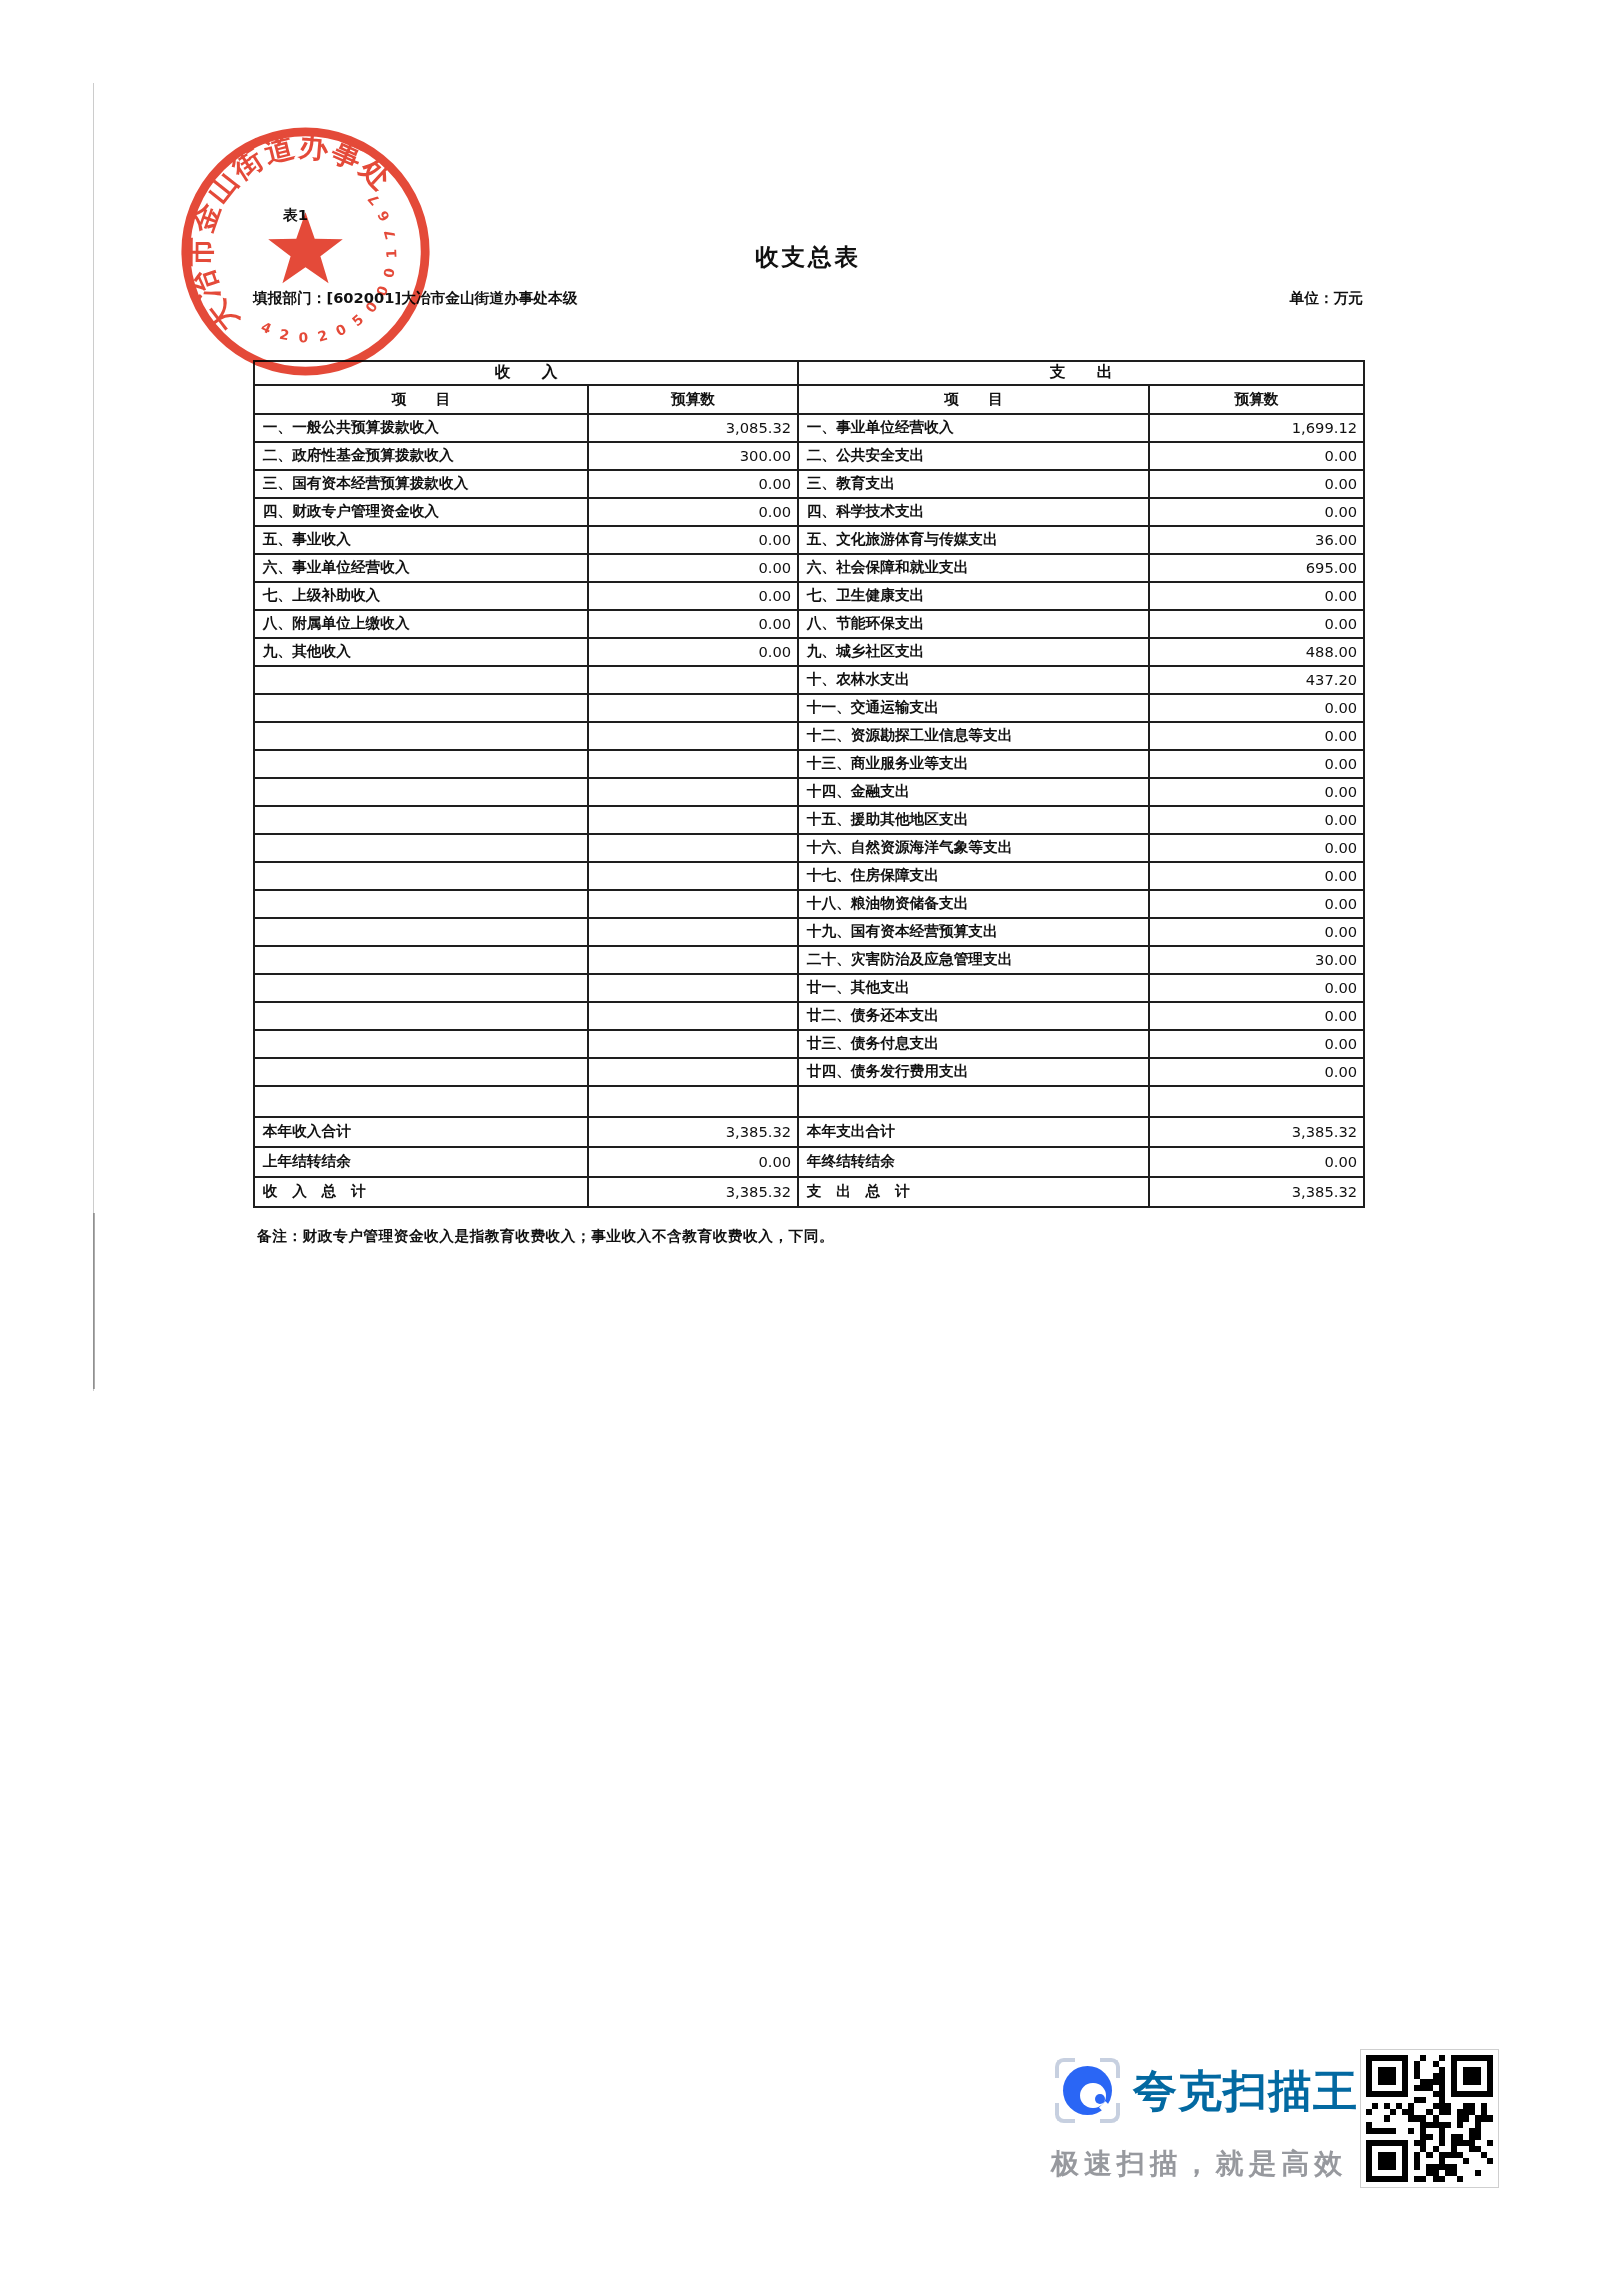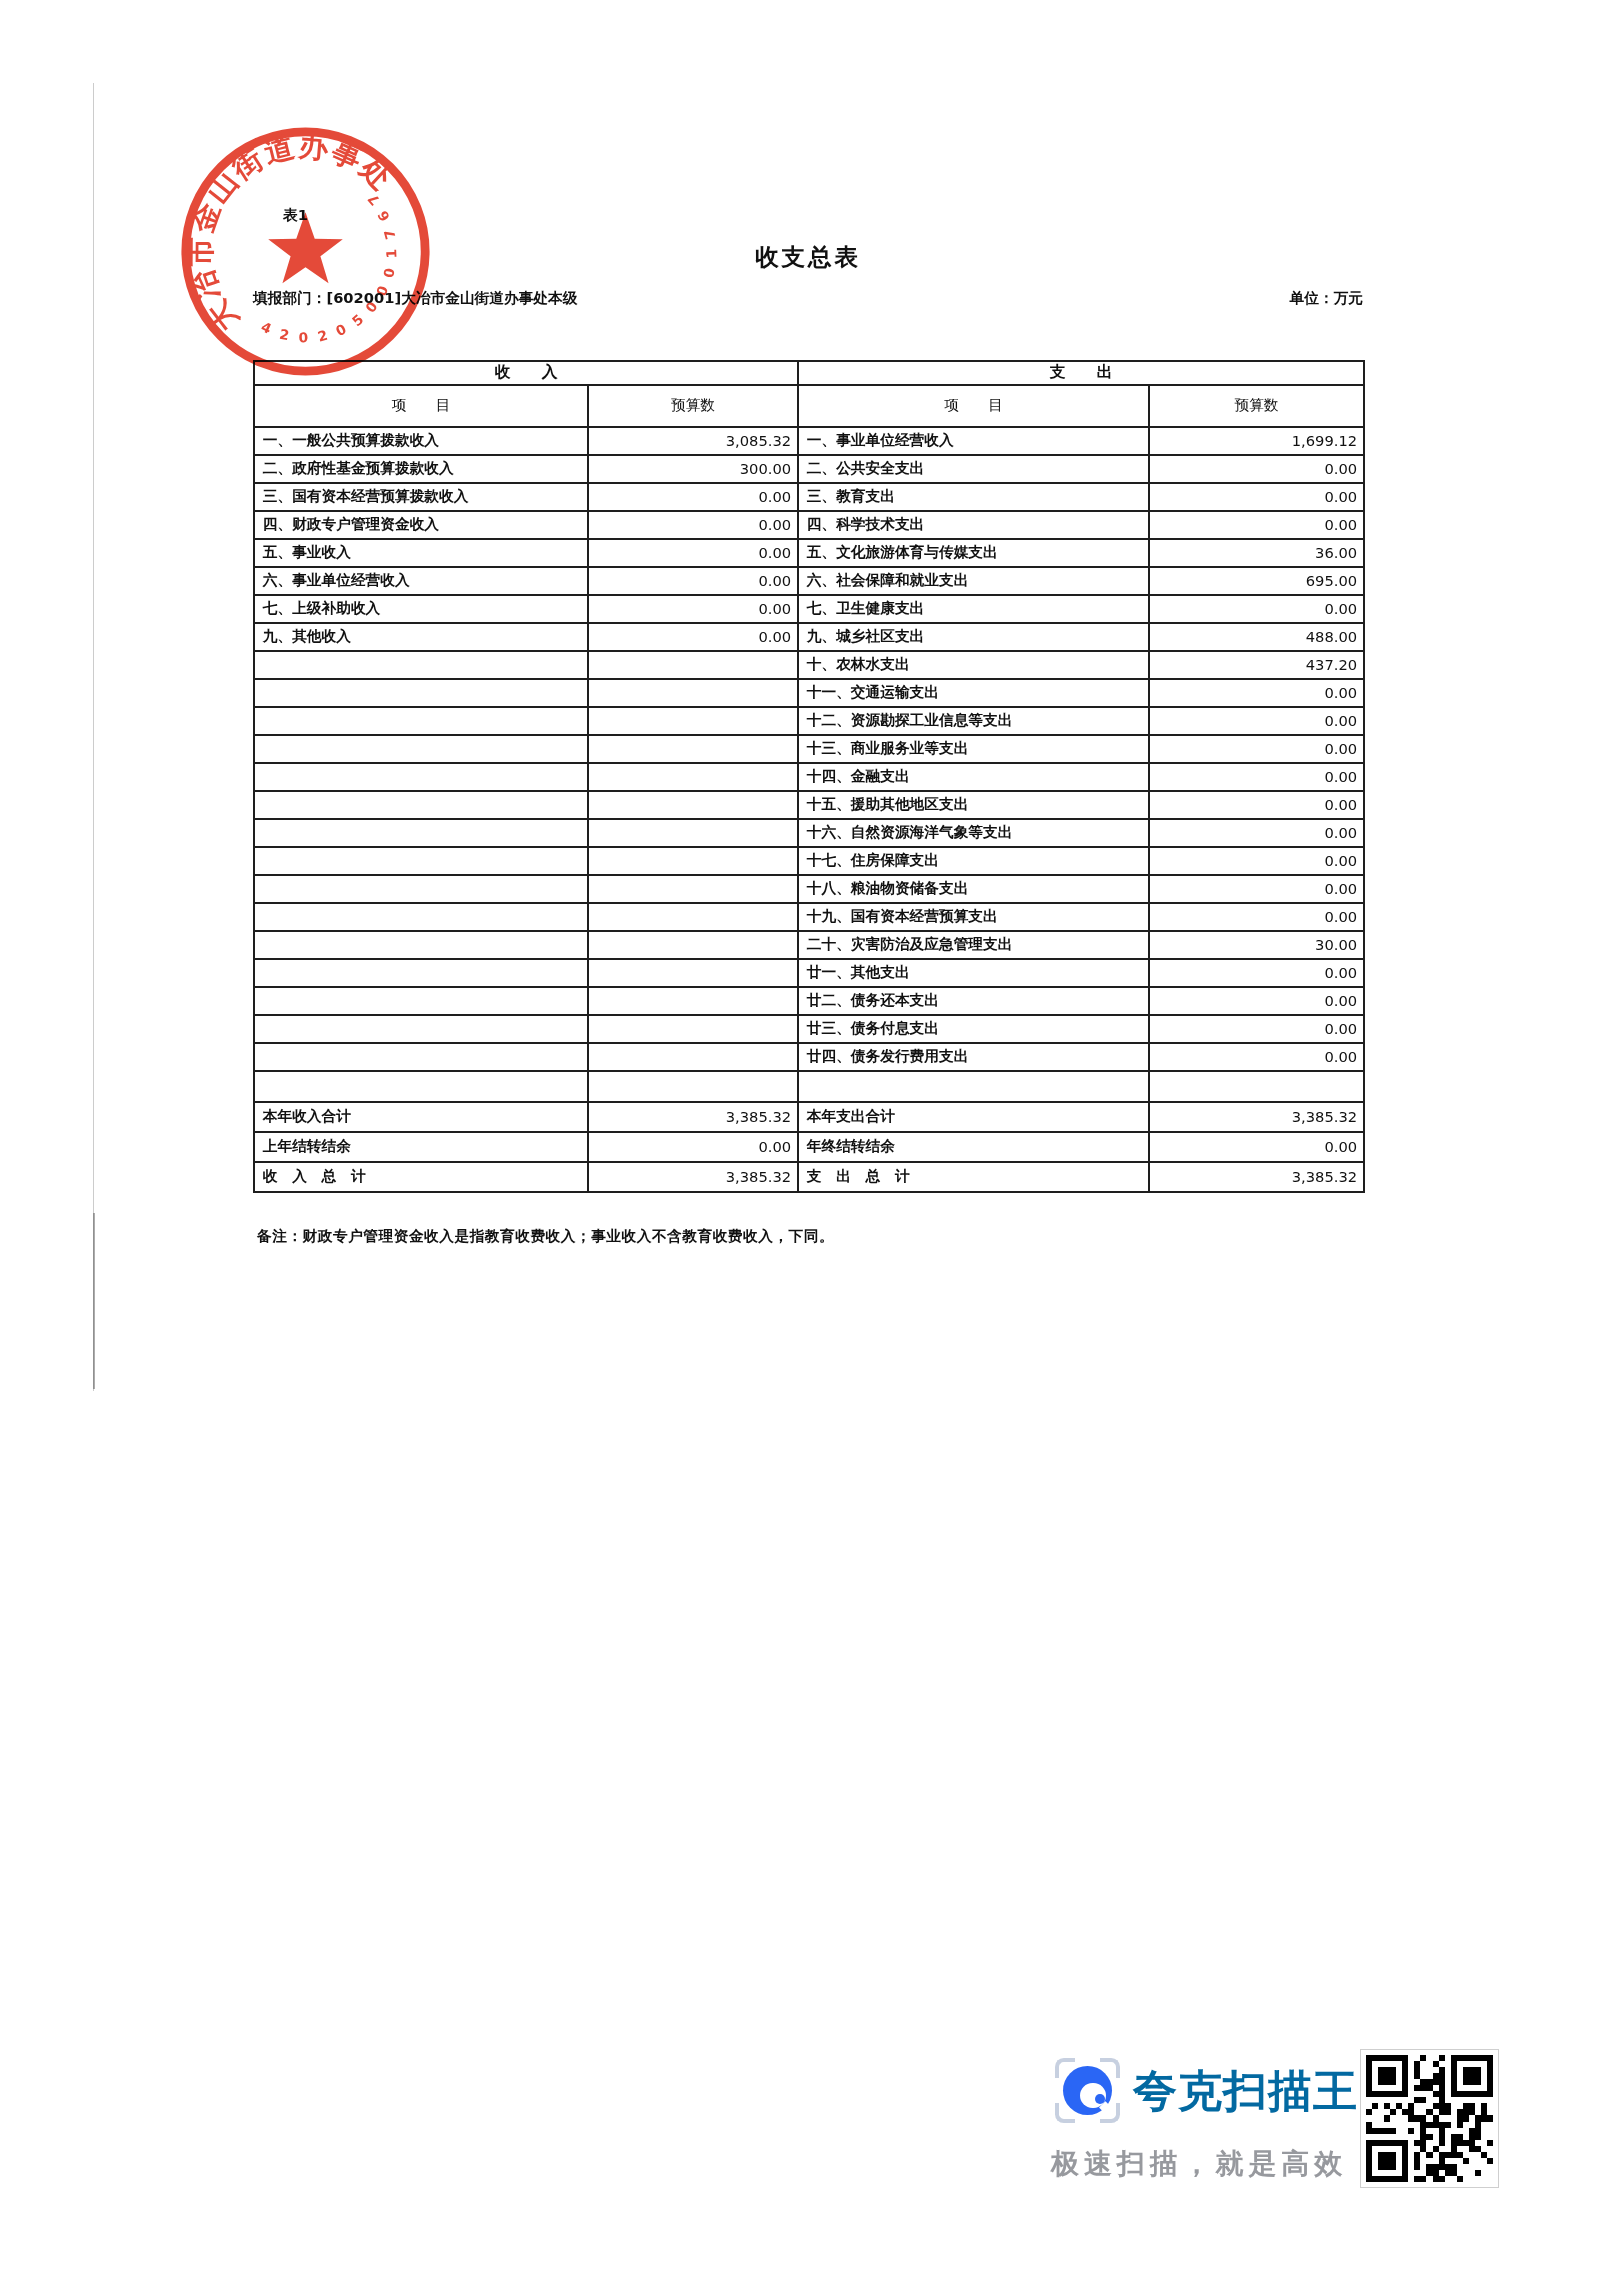--- a/index.html
+++ b/index.html
@@ -21,21 +21,21 @@
   
   .stamp{position:absolute;left:177px;top:123px;width:257px;height:257px;
          mix-blend-mode:multiply;opacity:.92;z-index:5;}
   .stamp text{font-family:"DejaVu Sans",sans-serif;}
 
   
   table.budget{position:absolute;left:253px;top:312px;width:1110px;border-collapse:collapse;
                table-layout:fixed;border:2.9px solid #141414;z-index:2;margin-top:48px;}
   table.budget th,table.budget td{border:2px solid #1e1e1e;overflow:hidden;white-space:nowrap;}
   tr.h1 th{height:23.5px;font-size:15.7px;font-weight:bold;text-align:center;padding:0;}
-  tr.h2 th{height:42px;font-size:14.7px;font-weight:normal;text-align:center;padding:0;}
+  tr.h2 th{height:29px;font-size:14.7px;font-weight:bold;text-align:center;padding:0;}
   tbody tr{height:28px;}
   tbody tr.spacer{height:31px;}
   tbody tr.total{height:30px;}
   td.item{text-align:left;padding:0 3.9px 0 7.8px;font-size:14.7px;font-weight:bold;}
   td.num{text-align:right;padding:0 5.9px 0 3.9px;font-size:14.7px;font-weight:normal;}
   tr.total td.item{font-size:14.7px;}
 
   .footnote{position:absolute;left:257px;top:1227px;font-size:14.7px;font-weight:bold;letter-spacing:0.5px;}
 
   
@@ -141,20 +141,26 @@
         <tr>
           <td class="item">六、事业单位经营收入</td>
           <td class="num">0.00</td>
           <td class="item">六、社会保障和就业支出</td>
           <td class="num">695.00</td>
         </tr>
         <tr>
           <td class="item">七、上级补助收入</td>
           <td class="num">0.00</td>
           <td class="item">七、卫生健康支出</td>
+          <td class="num">0.00</td>
+        </tr>
+        <tr>
+          <td class="item">八、附属单位上缴收入</td>
+          <td class="num">0.00</td>
+          <td class="item">八、节能环保支出</td>
           <td class="num">0.00</td>
         </tr>
         <tr>
           <td class="item">九、其他收入</td>
           <td class="num">0.00</td>
           <td class="item">九、城乡社区支出</td>
           <td class="num">488.00</td>
         </tr>
         <tr>
           <td class="item"></td>

